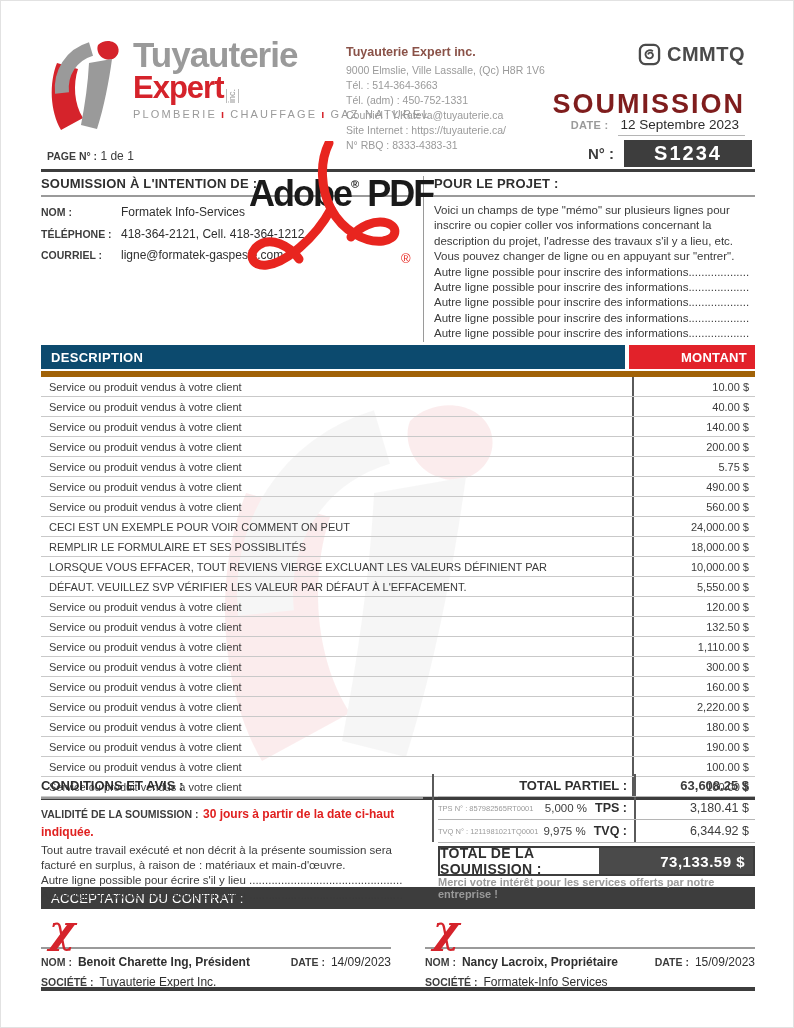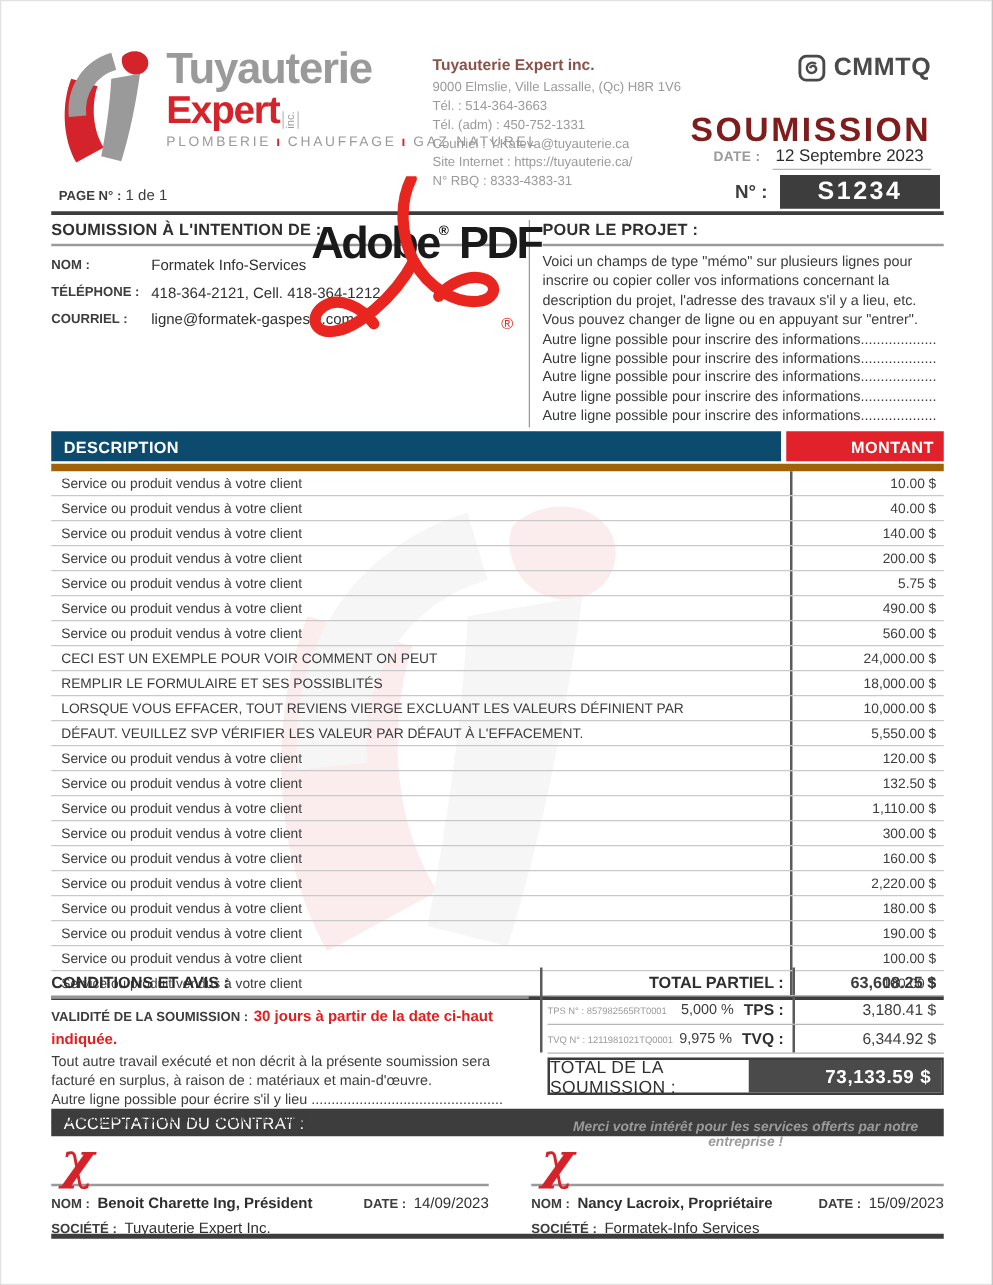--- a/index.html
+++ b/index.html
@@ -71,23 +71,23 @@
   .tot-div{width:2px;background:#5a5a5a;height:68px;margin:0 4px 0 9px;}
   .totals{flex:1;}
   .tot-row{display:flex;align-items:center;height:22px;border-bottom:1px solid #b5b5b5;}
   .tot-lbl{flex:1;text-align:right;font-weight:bold;font-size:13px;color:#2f2f2f;padding-right:7px;}
   .tot-amt{width:113px;border-left:2px solid #5a5a5a;align-self:stretch;display:flex;align-items:center;justify-content:flex-end;padding-right:6px;font-size:12.5px;}
   .tot-amt.b{font-weight:bold;font-size:13px;}
   .tax-no{font-size:7.5px;color:#9a9a9a;flex:0 0 auto;}
   .tax-rate{flex:1;text-align:right;font-size:11.5px;color:#3c3c3c;}
   .tax-lbl{font-weight:bold;font-size:12.5px;color:#2f2f2f;padding:0 7px 0 8px;}
   .total-box{display:flex;border:2px solid #3d3d3d;height:26px;margin-top:3px;align-items:stretch;}
-  .total-lbl{flex:1;display:flex;align-items:center;justify-content:center;font-weight:normal;font-size:14px;color:#2f2f2f;letter-spacing:0.3px;}
+  .total-lbl{flex:1;display:flex;align-items:center;justify-content:center;font-weight:bold;font-size:14px;color:#2f2f2f;letter-spacing:0.3px;}
   .total-amt{width:146px;background:#4a4a4a;color:#fff;font-weight:bold;font-size:15px;display:flex;align-items:center;justify-content:flex-end;padding-right:8px;letter-spacing:0.5px;}
-  .thanks{margin-top:20px;text-align:center;font-weight:bold;font-size:11px;color:#9a9a9a;font-style:italic;}
+  .thanks{margin-top:0;text-align:left;font-weight:bold;font-size:11px;color:#9a9a9a;}
   
   .accept-bar{position:absolute;left:40px;top:886px;width:714px;height:22px;background:#3d3d3d;color:#fff;font-weight:normal;font-size:13px;display:flex;align-items:center;padding-left:10px;box-sizing:border-box;letter-spacing:0.3px;}
   .signatures{position:absolute;left:40px;top:908px;width:714px;display:flex;}
   .sig{width:350px;}
   .sig+.sig{margin-left:34px;width:330px;}
   .sig-mark{height:38px;font-family:"DejaVu Serif",serif;font-style:italic;font-weight:bold;font-size:40px;color:#d5232b;line-height:40px;padding-left:8px;}
   .sig-line{border-bottom:2px solid #9a9a9a;margin-top:0px;}
   .sig-row{display:flex;align-items:baseline;margin-top:6px;}
   .sig-lbl{font-weight:bold;font-size:10.5px;color:#3d3d3d;margin-right:6px;}
   .sig-name{font-weight:bold;font-size:12px;color:#2f2f2f;}

